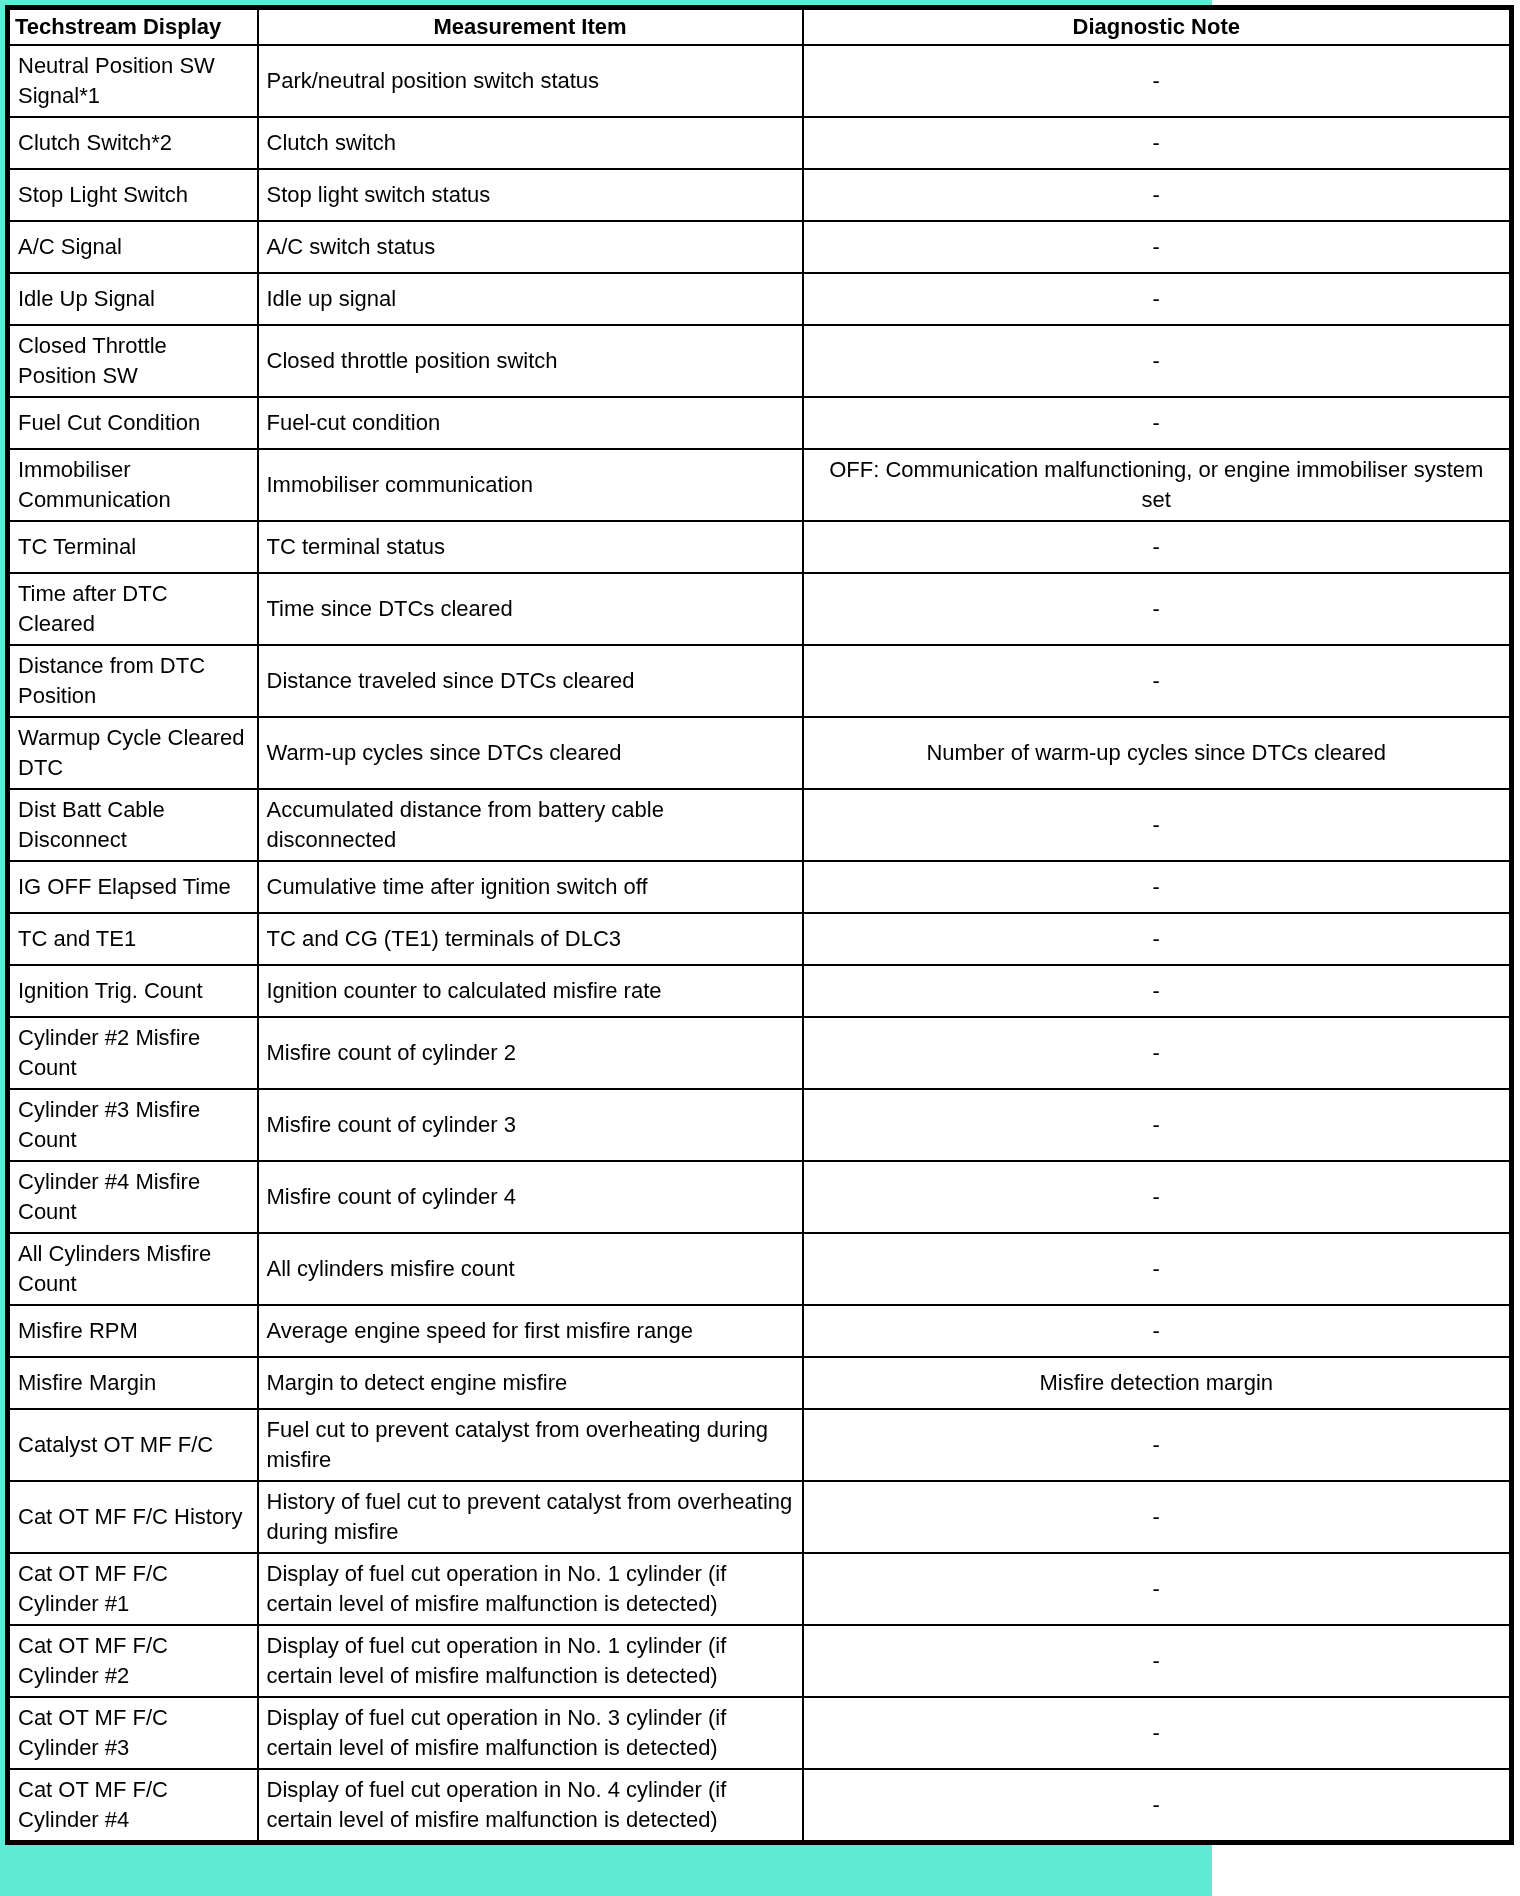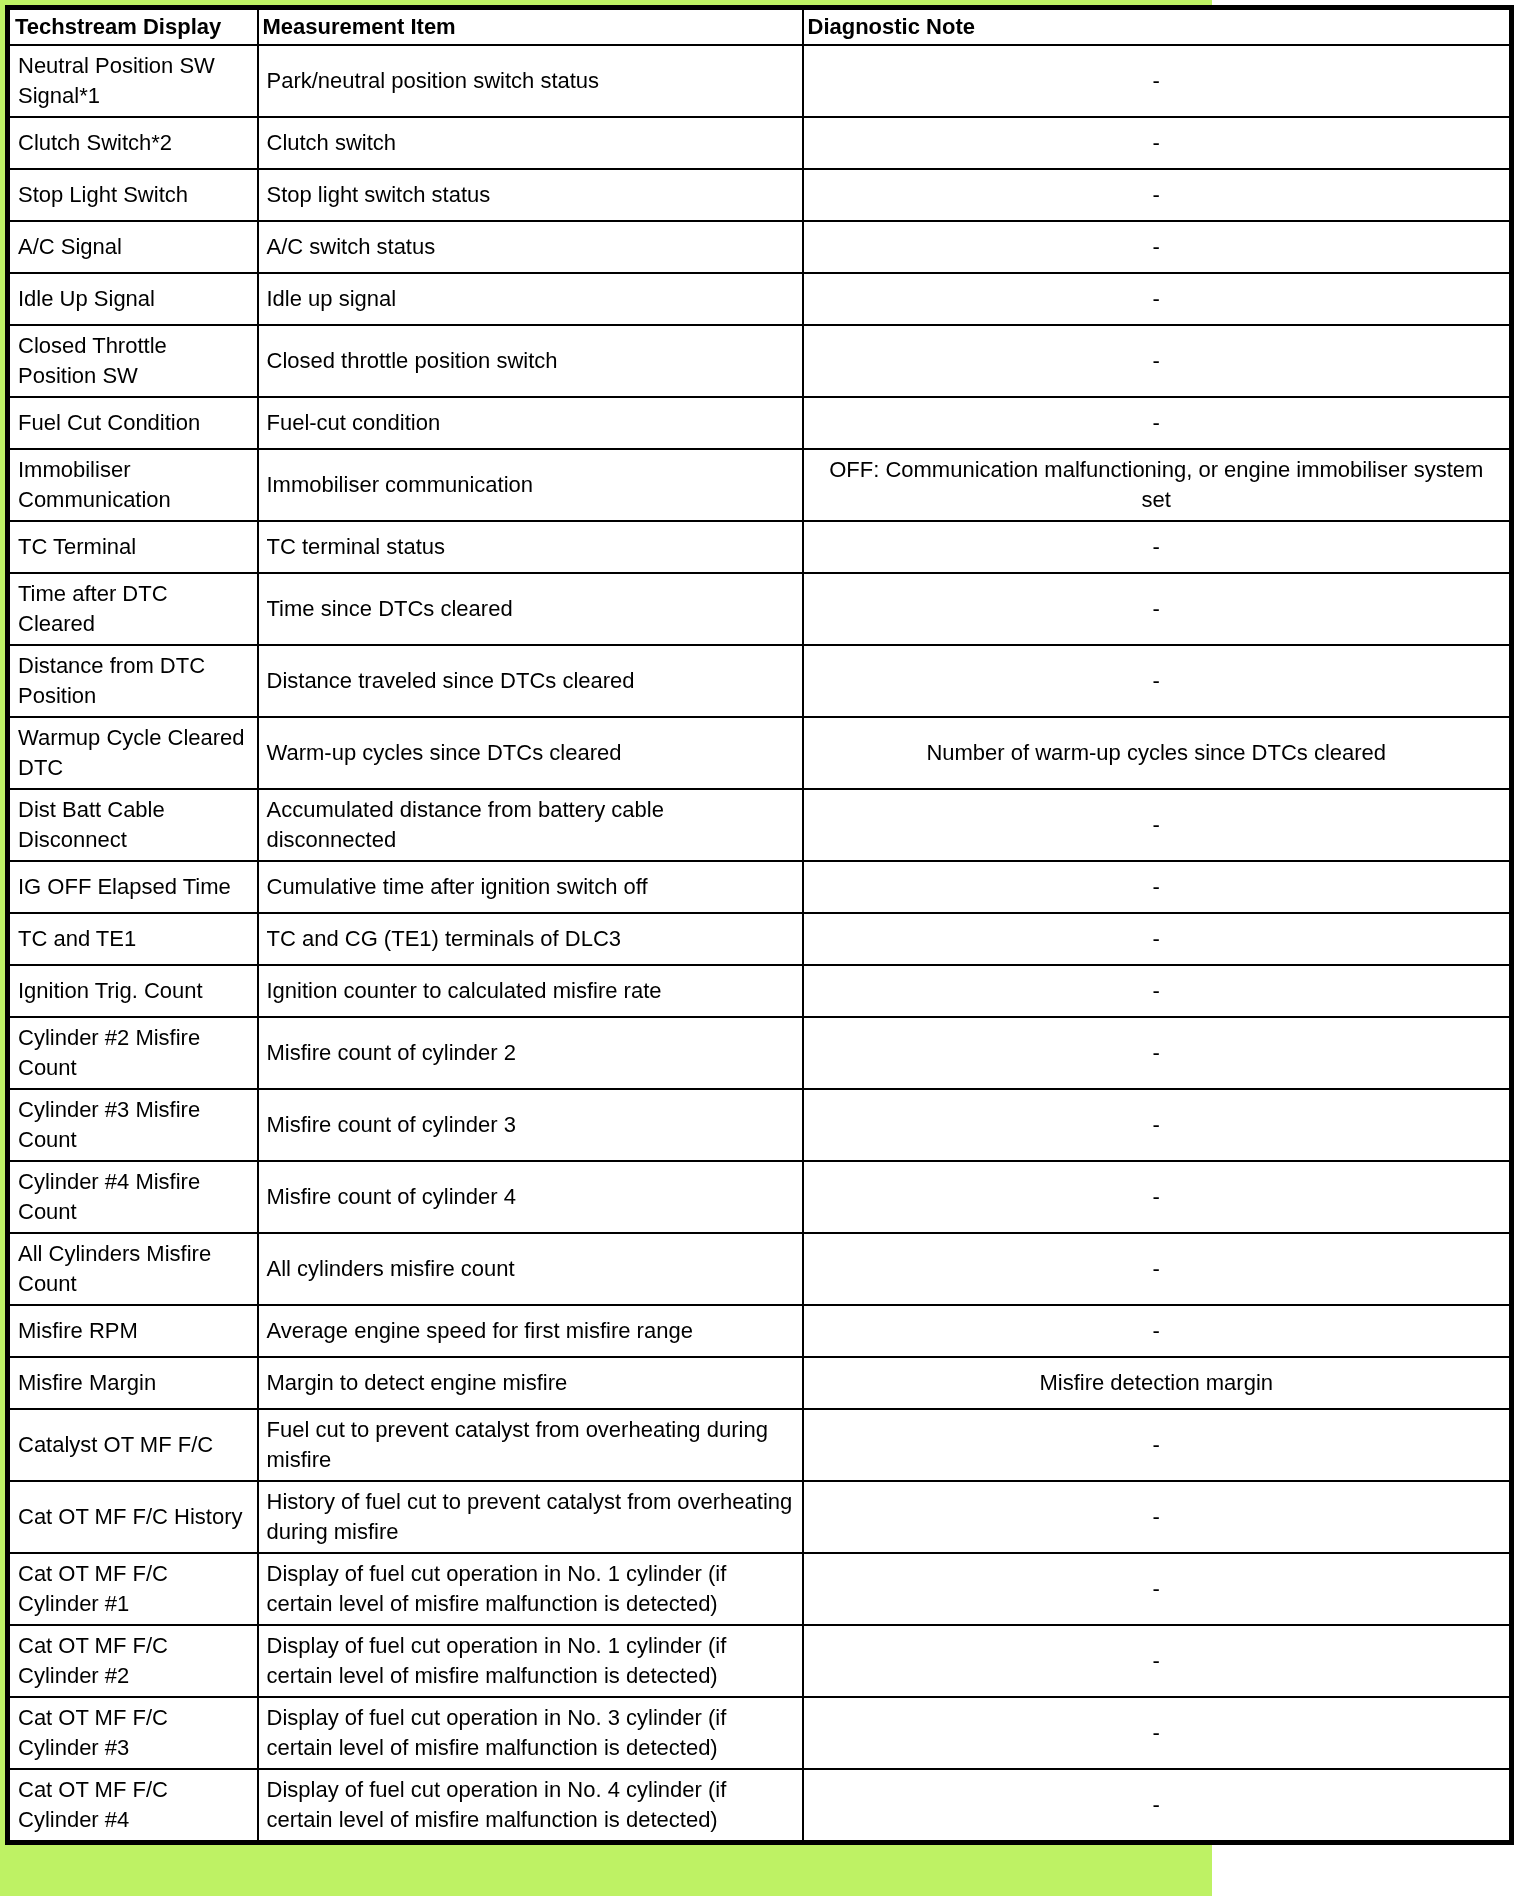--- a/index.html
+++ b/index.html
@@ -10,42 +10,42 @@
   body {
     width: 1520px;
     height: 1896px;
     font-family: "Liberation Sans", sans-serif;
     color: #000000;
   }
   .page {
     position: relative;
     width: 1212px;
     height: 1896px;
-    background: #bef264;
+    background: #5eead4;
   }
   table.datalist {
     position: absolute;
     left: 5px;
     top: 5px;
     width: 1504px;
     border-collapse: collapse;
     table-layout: fixed;
     background: #ffffff;
     font-size: 22px;
     line-height: 30px;
   }
   table.datalist, table.datalist th, table.datalist td {
     border: 2px solid #000000;
   }
   table.datalist {
     border: 5px solid #000000;
   }
   table.datalist th {
     font-weight: bold;
-    text-align: left;
+    text-align: center;
     height: 30px;
     padding: 2px 4px;
     overflow: hidden;
   }
   table.datalist th.h-display {
     text-align: left;
     padding-left: 5px;
   }
   table.datalist td {
     height: 40px;

